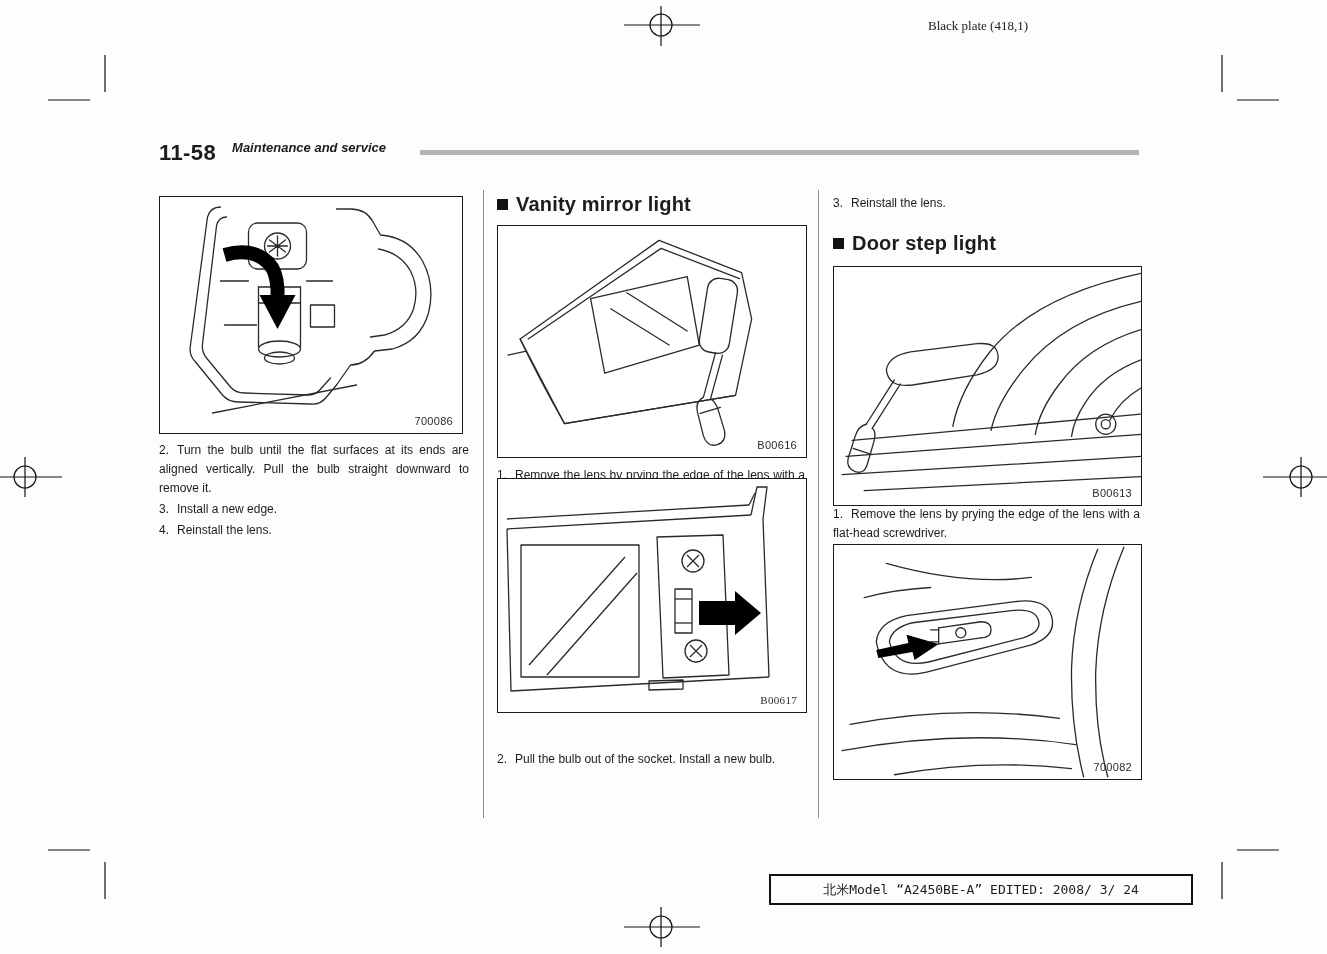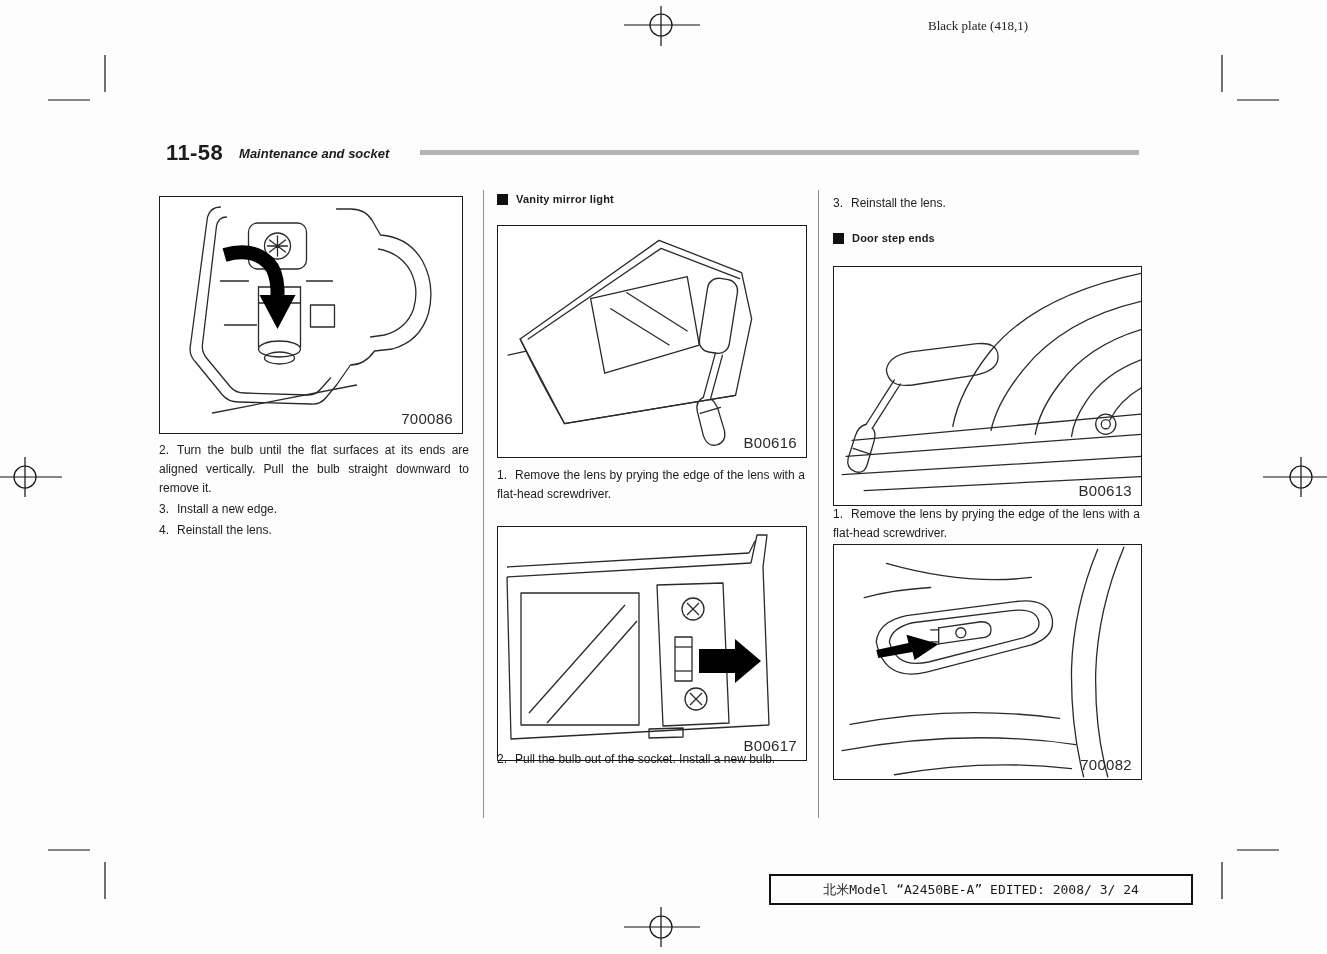--- a/index.html
+++ b/index.html
@@ -4,31 +4,31 @@
 <style>
   html,body{margin:0;padding:0;}
   body{
     width:1327px;height:954px;position:relative;overflow:hidden;
     background:#fdfdfd;color:#1c1c1c;
     font-family:"Liberation Sans",sans-serif;
   }
   .abs{position:absolute;}
   .regmarks{left:0;top:0;pointer-events:none;}
   .plate-note{left:928px;top:18px;font-family:"Liberation Serif","DejaVu Serif",serif;font-size:13px;color:#222;}
-  .header-row{left:159px;top:140px;display:flex;align-items:center;margin-left:7px;}
+  .header-row{left:159px;top:140px;display:flex;align-items:flex-start;}
   .page-num{font-size:22px;font-weight:bold;letter-spacing:.4px;}
   .section-title{font-size:13px;font-weight:bold;font-style:italic;margin-left:16px;}
   .header-rule{left:420px;top:150px;width:719px;height:5px;background:#b4b4b4;}
   .vdiv{width:1px;top:190px;height:628px;background:#8f8f8f;}
   .figure{border:1.4px solid #1a1a1a;background:#fff;}
   .figure svg{display:block;width:100%;height:100%;}
-  .fig-label{position:absolute;right:9px;bottom:6px;font-size:15px;color:#2a2a2a;letter-spacing:.3px;margin-left:10px;}
+  .fig-label{position:absolute;right:9px;bottom:6px;font-size:11px;color:#2a2a2a;letter-spacing:.3px;margin-left:10px;}
   .step{font-size:12px;line-height:19px;text-align:justify;margin:0 0 2px 0;}
   .step-num{margin-right:8px;}
-  .col-head{display:flex;align-items:center;font-size:11px;font-weight:bold;letter-spacing:.2px;}
+  .col-head{display:flex;align-items:center;font-size:20px;font-weight:bold;letter-spacing:.2px;}
   .sq{width:11px;height:11px;background:#111;margin-right:8px;flex:0 0 auto;}
   .footer-box{
     left:745px;top:874px;width:420px;height:27px;border:2px solid #111;
     display:flex;align-items:center;justify-content:center;
     font-family:"DejaVu Sans Mono","Liberation Mono",monospace;font-size:13px;white-space:nowrap;margin-left:24px;
   }
 </style>
 </head>
 <body>
 
@@ -56,21 +56,21 @@
       <line x1="48" y1="850" x2="90" y2="850"></line>
       <line x1="1222" y1="862" x2="1222" y2="899"></line>
       <line x1="1237" y1="850" x2="1279" y2="850"></line>
     </g>
   </svg>
 
   <div class="abs plate-note">Black plate (418,1)</div>
 
   <div class="abs header-row">
     <span class="page-num">11-58</span>
-    <span class="section-title">Maintenance and socket</span>
+    <span class="section-title">Maintenance and service</span>
   </div>
   <div class="abs header-rule"></div>
 
   <div class="abs vdiv" style="left:483px;"></div>
   <div class="abs vdiv" style="left:818px;"></div>
 
   <div class="abs figure" style="left:159px;top:196px;width:302px;height:236px;">
     <svg viewBox="0 0 301 236">
       <g fill="none" stroke="#2a2a2a" stroke-width="1.3" stroke-linecap="round" stroke-linejoin="round">
         <path d="M60 10 Q50 10 47 20 L30 148 Q28 158 35 165 L62 198 Q68 205 78 205 L150 207 Q160 208 166 200 L176 188"></path>
@@ -122,21 +122,21 @@
         <line x1="201" y1="186" x2="221" y2="180"></line>
         <path d="M66 196 L236 168"></path>
         <path d="M10 128 L28 124"></path>
       </g>
     </svg>
     <span class="fig-label">B00616</span>
   </div>
 
   <p class="abs step" style="left:497px;top:466px;width:308px;"><span class="step-num">1.</span><span>Remove the lens by prying the edge of the lens with a flat-head screwdriver.</span></p>
 
-  <div class="abs figure" style="left:497px;top:526px;width:308px;height:233px;">
+  <div class="abs figure" style="left:497px;top:478px;width:308px;height:233px;font-family:Liberation Serif, serif;">
     <svg viewBox="0 0 306 233">
       <g fill="none" stroke="#2a2a2a" stroke-width="1.3" stroke-linejoin="round">
         <path d="M8 40 L250 26"></path>
         <path d="M8 50 L252 36"></path>
         <path d="M252 36 L258 8 L268 8 L264 40"></path>
         <path d="M250 26 L256 14"></path>
         <path d="M264 40 L270 198"></path>
         <path d="M8 50 L12 212 L270 198"></path>
         <rect x="22" y="66" width="118" height="132"></rect>
         <line x1="30" y1="186" x2="126" y2="78"></line>
@@ -155,21 +155,21 @@
     </svg>
     <span class="fig-label">B00617</span>
   </div>
 
   <p class="abs step" style="left:497px;top:750px;width:308px;"><span class="step-num">2.</span><span>Pull the bulb out of the socket. Install a new bulb.</span></p>
 
   <p class="abs step" style="left:833px;top:194px;width:307px;"><span class="step-num">3.</span><span>Reinstall the lens.</span></p>
 
   <div class="abs col-head" style="left:833px;top:232px;width:307px;">
     <span class="sq"></span>
-    <span>Door step ends</span>
+    <span>Door step light</span>
   </div>
 
   <div class="abs figure" style="left:833px;top:266px;width:307px;height:238px;">
     <svg viewBox="0 0 305 236">
       <g fill="none" stroke="#2a2a2a" stroke-width="1.3" stroke-linecap="round">
         <path d="M305 6 Q200 28 155 84 Q125 122 118 158"></path>
         <path d="M305 34 Q228 52 188 102 Q162 134 156 162"></path>
         <path d="M305 62 Q252 78 224 116 Q204 142 200 166"></path>
         <path d="M305 92 Q268 106 250 134 Q238 152 236 168"></path>
         <path d="M305 120 Q284 132 274 152"></path>

